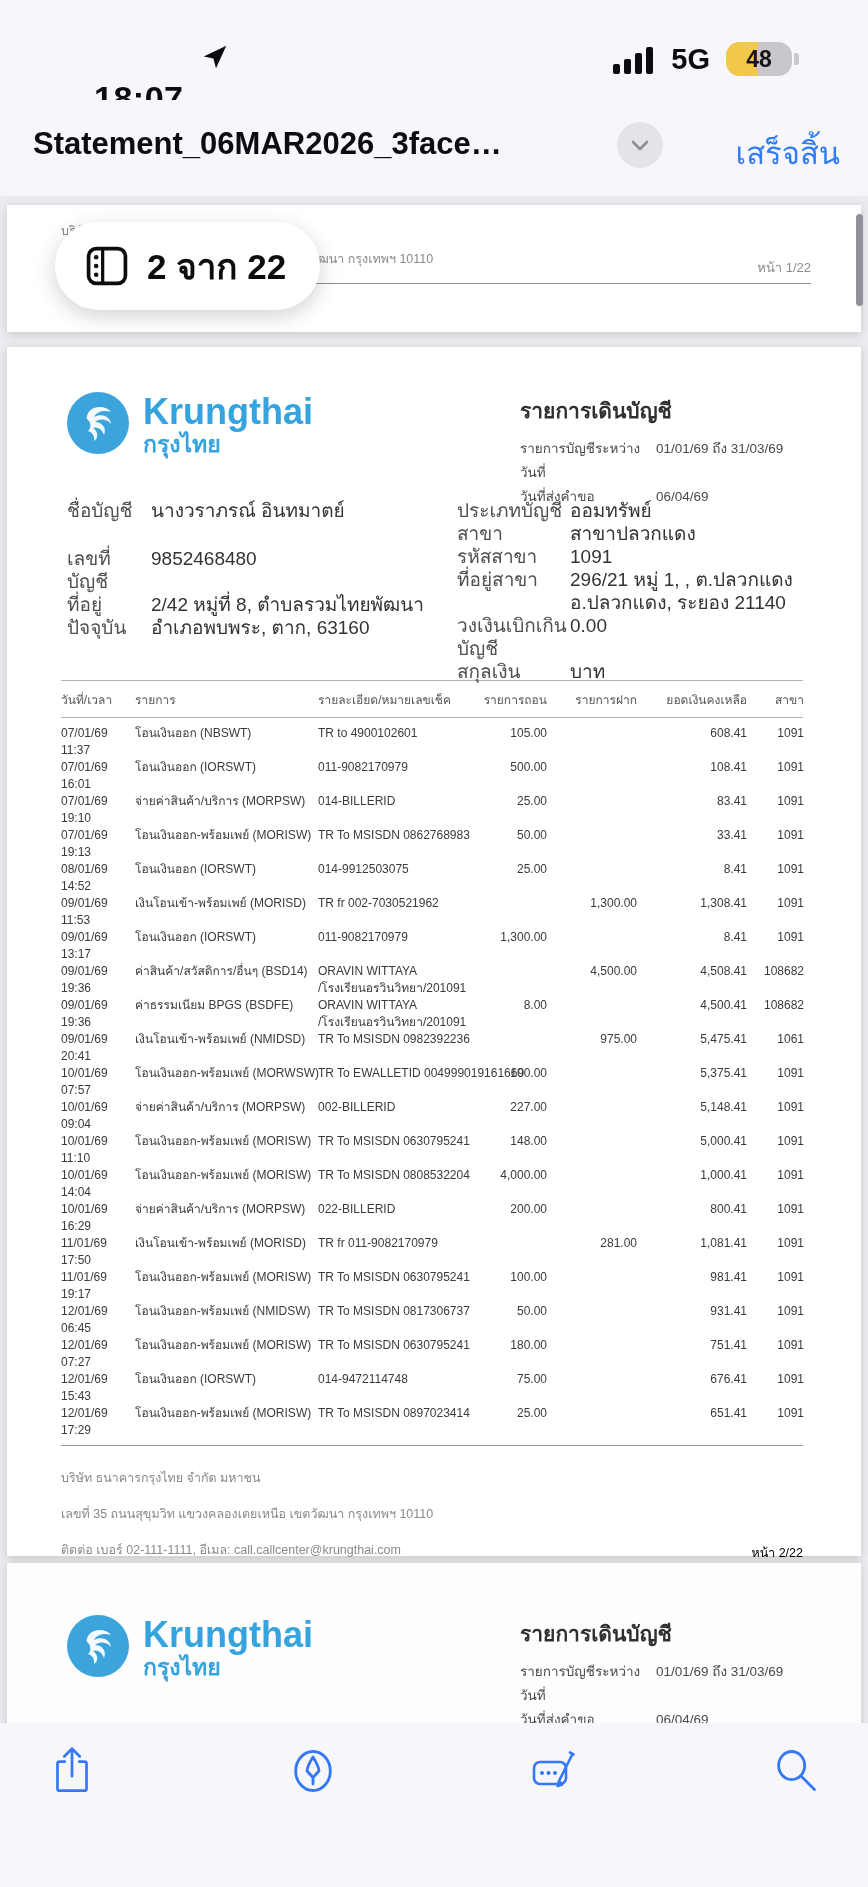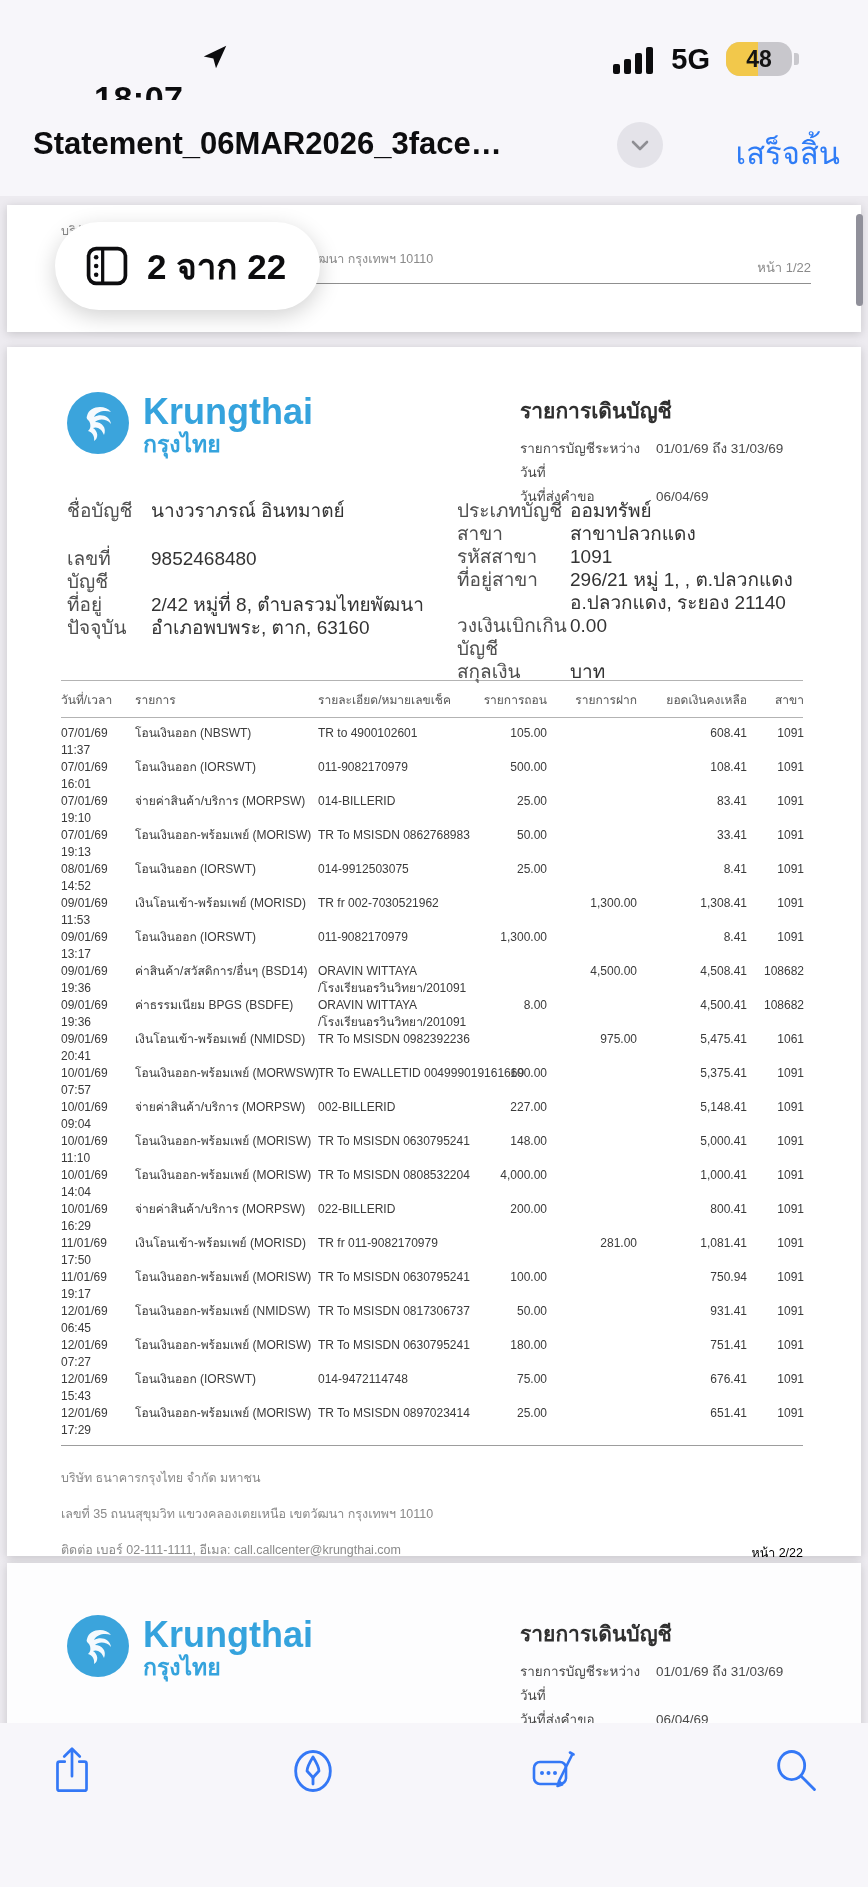--- a/index.html
+++ b/index.html
@@ -434,21 +434,21 @@
                 <div class="c-br num">1091</div>
                 <div class="c-time">17:50</div>
                 <div class="c-det2"></div>
               </div>
               <div class="t-row">
                 <div class="c-date">11/01/69</div>
                 <div class="c-desc">โอนเงินออก-พร้อมเพย์ (MORISW)</div>
                 <div class="c-det">TR To MSISDN 0630795241</div>
                 <div class="c-wd num">100.00</div>
                 <div class="c-dp num"></div>
-                <div class="c-bal num">750.94</div>
+                <div class="c-bal num">981.41</div>
                 <div class="c-br num">1091</div>
                 <div class="c-time">19:17</div>
                 <div class="c-det2"></div>
               </div>
               <div class="t-row">
                 <div class="c-date">12/01/69</div>
                 <div class="c-desc">โอนเงินออก-พร้อมเพย์ (NMIDSW)</div>
                 <div class="c-det">TR To MSISDN 0817306737</div>
                 <div class="c-wd num">50.00</div>
                 <div class="c-dp num"></div>

